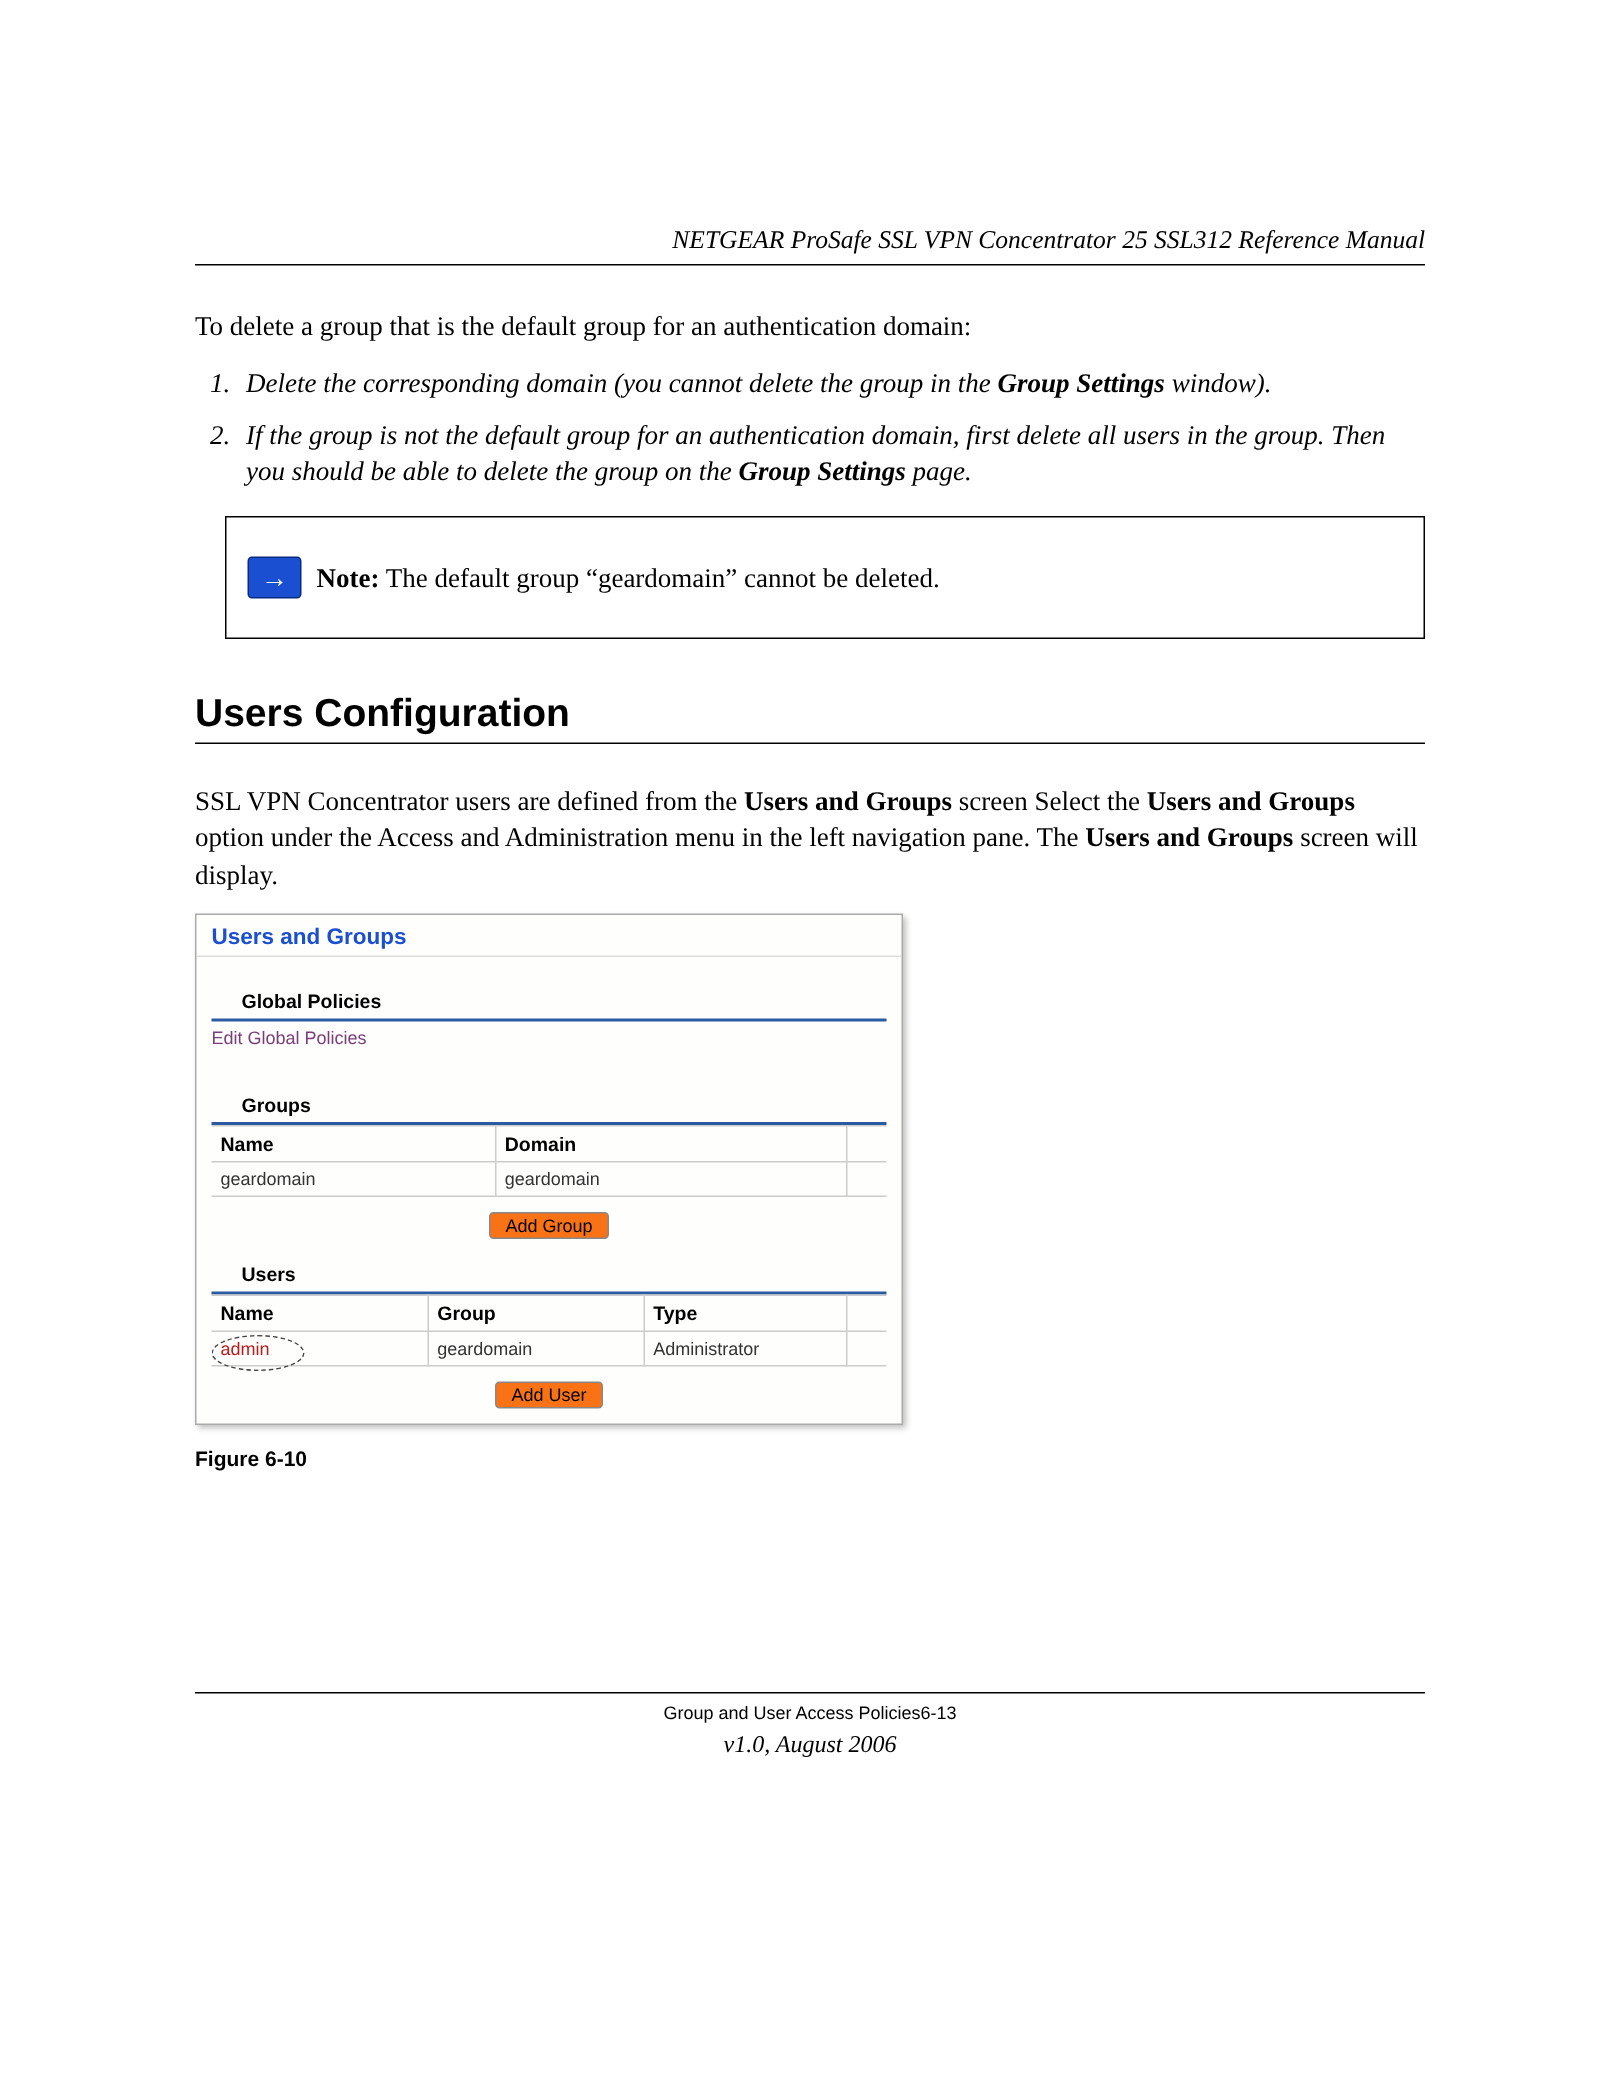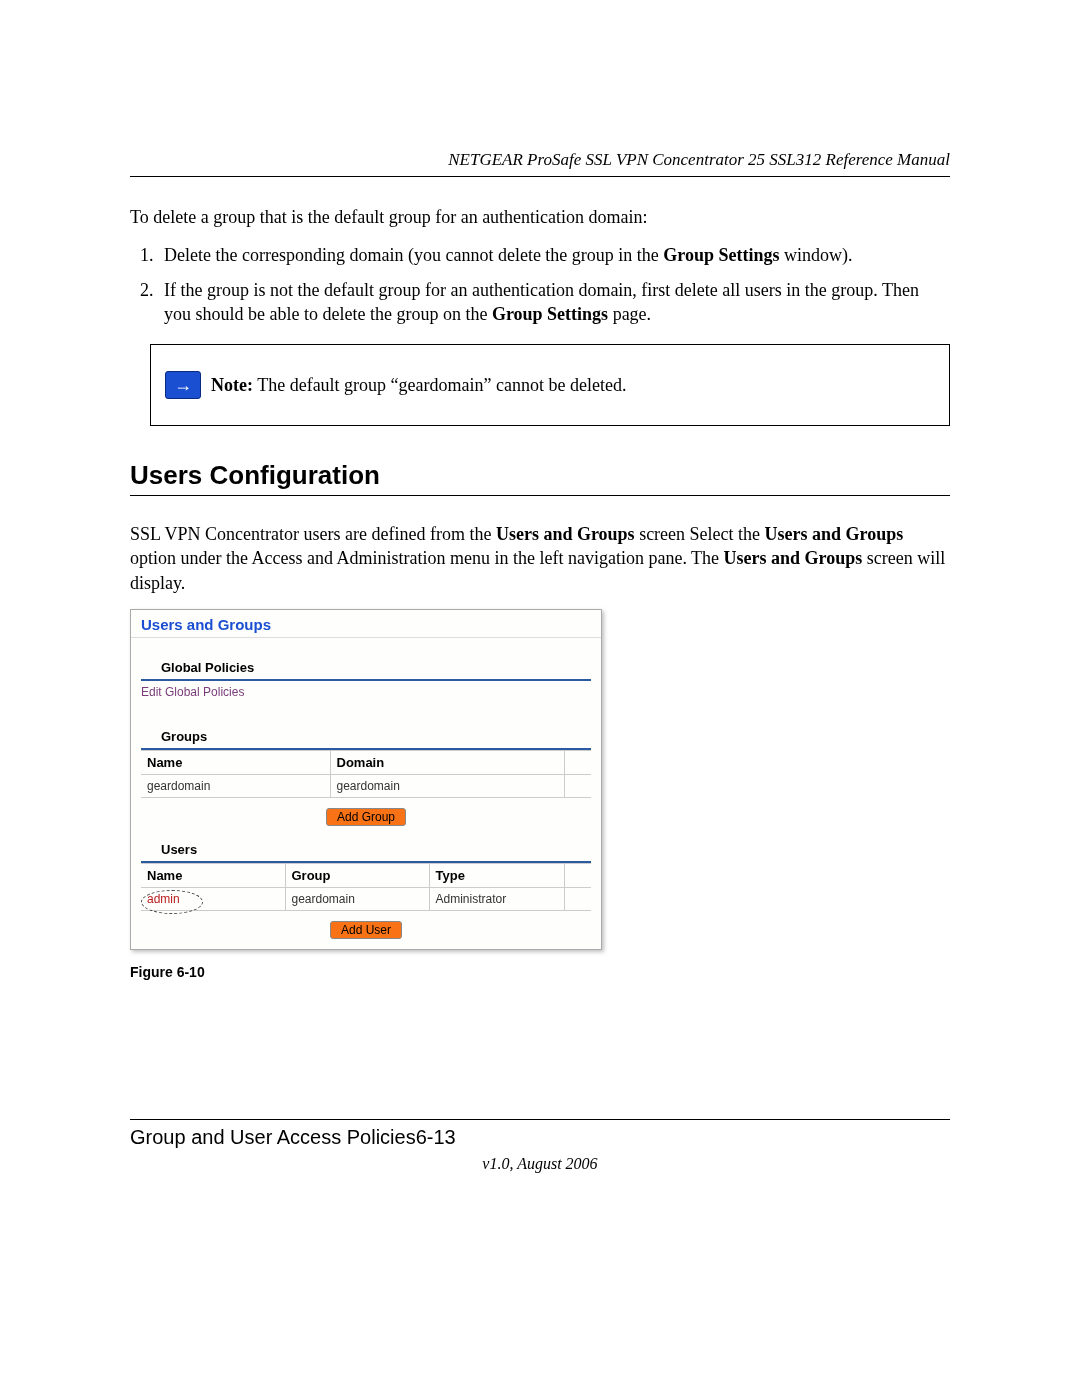--- a/index.html
+++ b/index.html
@@ -26,20 +26,21 @@
     margin-bottom: 28px;
   }
   .body-text {
     font-size: 18px;
     line-height: 1.35;
     margin-bottom: 14px;
   }
   ol.num {
     margin: 0 0 18px 0;
     padding-left: 28px;
+    font-style: italic;
   }
   ol.num li {
     font-size: 18px;
     line-height: 1.35;
     padding-left: 6px;
     margin-bottom: 10px;
   }
   .note-box {
     border: 1px solid #000;
     margin: 18px 0 34px 20px;
@@ -171,23 +172,23 @@
     left: 130px;
     right: 130px;
     bottom: 60px;
   }
   .footer-rule {
     border-top: 1px solid #000;
     margin-bottom: 6px;
   }
   .footer-line {
     display: flex;
-    justify-content: flex-start;
-    font-family: Arial, Helvetica, sans-serif;
-    font-size: 20px;
+    justify-content: center;
+    font-family: Arial, Helvetica, sans-serif;
+    font-size: 12px;
   }
   .footer-ver {
     text-align: center;
     font-style: italic;
     font-family: "Times New Roman", serif;
     font-size: 16px;
     margin-top: 6px;
   }
 </style>
 </head>

